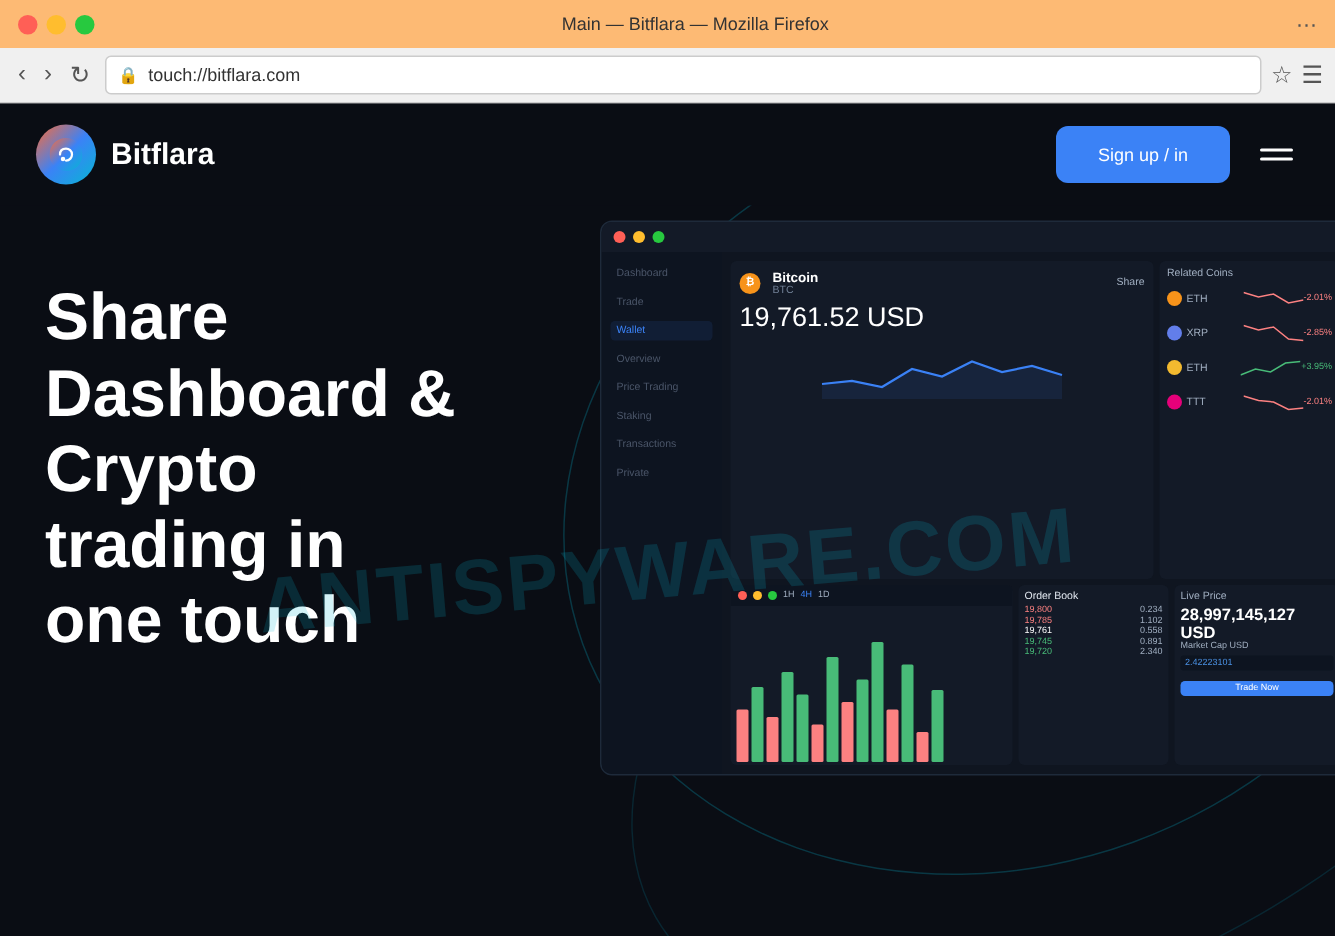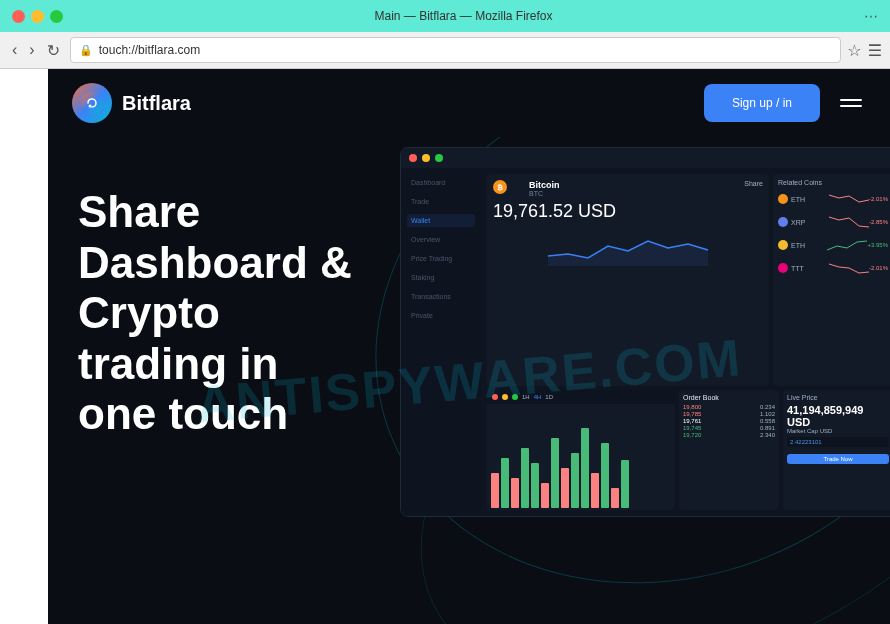--- a/index.html
+++ b/index.html
@@ -8,21 +8,21 @@
     
     .browser-chrome {
       background: #f0f0f0;
       border-bottom: 1px solid #ccc;
     }
     .title-bar {
       display: flex;
       align-items: center;
       justify-content: space-between;
       padding: 6px 12px;
-      background: #5eead4;
+      background: #fdba74;
       height: 32px;
     }
     .title-bar-left { display: flex; align-items: center; gap: 8px; }
     .window-controls { display: flex; gap: 6px; align-items: center; }
     .win-btn {
       width: 13px; height: 13px; border-radius: 50%; border: none; cursor: pointer;
     }
     .win-close { background: #ff5f56; }
     .win-min { background: #ffbd2e; }
     .win-max { background: #27c93f; }
@@ -58,21 +58,20 @@
     .address-bar-right { display: flex; gap: 6px; align-items: center; }
     .addr-btn { background: none; border: none; cursor: pointer; color: #555; font-size: 16px; }
 
     
     .website {
       background: #0a0d14;
       height: calc(624px - 68px);
       display: flex;
       flex-direction: column;
       overflow: hidden;
-      margin-left: 48px;
     }
 
     
     .site-nav {
       display: flex;
       align-items: center;
       justify-content: space-between;
       padding: 0 24px;
       height: 68px;
       background: #0a0d14;
@@ -232,22 +231,22 @@
       flex: 1;
     }
     .dash-coin-panel {
       flex: 1;
       background: #131a27;
       border-radius: 4px;
       padding: 6px;
     }
     .coin-header {
       display: flex;
-      align-items: flex-start;
-      gap: 22px;
+      align-items: center;
+      gap: 8px;
       margin-bottom: 4px;
     }
     .coin-icon-circle {
       width: 14px; height: 14px; border-radius: 50%; background: #f7931a;
       display: flex; align-items: center; justify-content: center;
       font-size: 7px; color: #fff; font-weight: bold;
     }
     .coin-name { font-size: 9px; color: #fff; font-weight: 600; }
     .coin-sub { font-size: 7px; color: #718096; }
     .coin-price { font-size: 18px; color: #fff; font-weight: 400; }
@@ -546,21 +545,21 @@
                   <span>0.891</span>
                 </div>
                 <div class="ob-row">
                   <span class="ob-buy">19,720</span>
                   <span>2.340</span>
                 </div>
               </div>
 
               <div class="ticker-panel">
                 <div class="tick-title">Live Price</div>
-                <div class="tick-price">41,194,859,949 USD</div>
+                <div class="tick-price">28,997,145,127 USD</div>
                 <div class="tick-sub">Market Cap USD</div>
                 <div class="tick-address">2.42223101</div>
                 <button class="tick-btn">Trade Now</button>
               </div>
             </div>
           </div>
         </div>
       </div>
     </div>
   </div>

